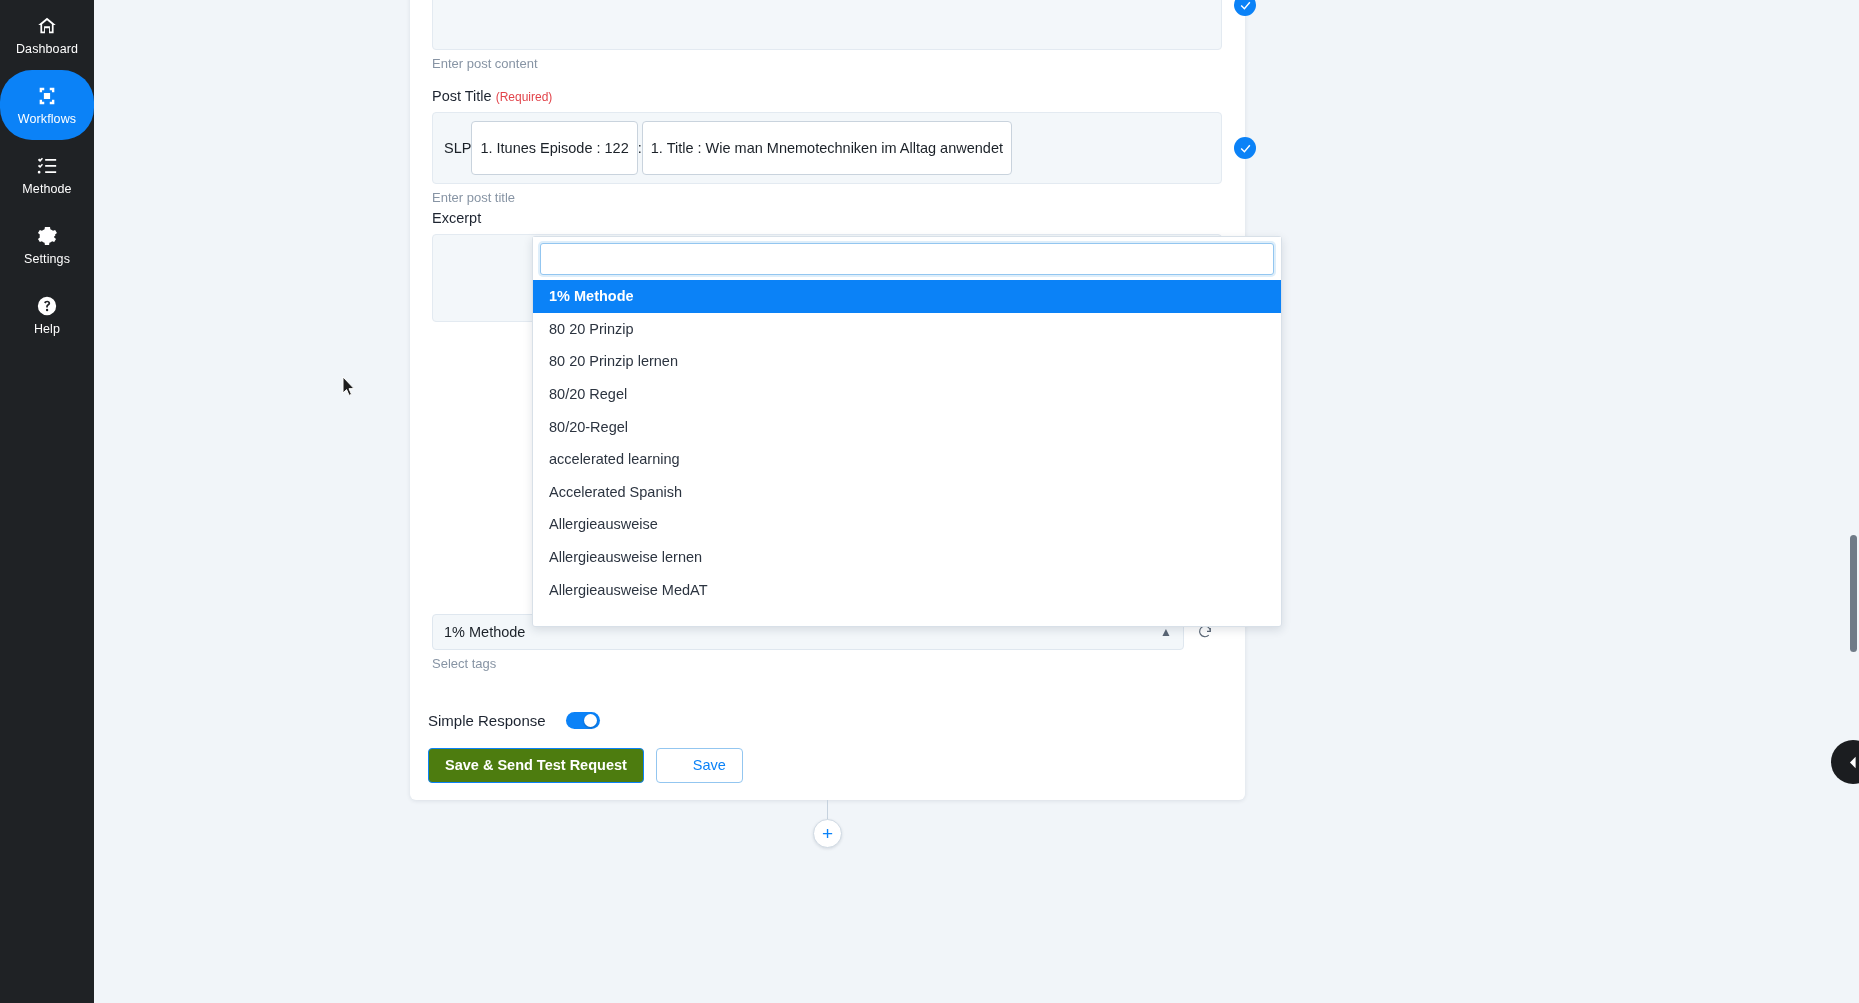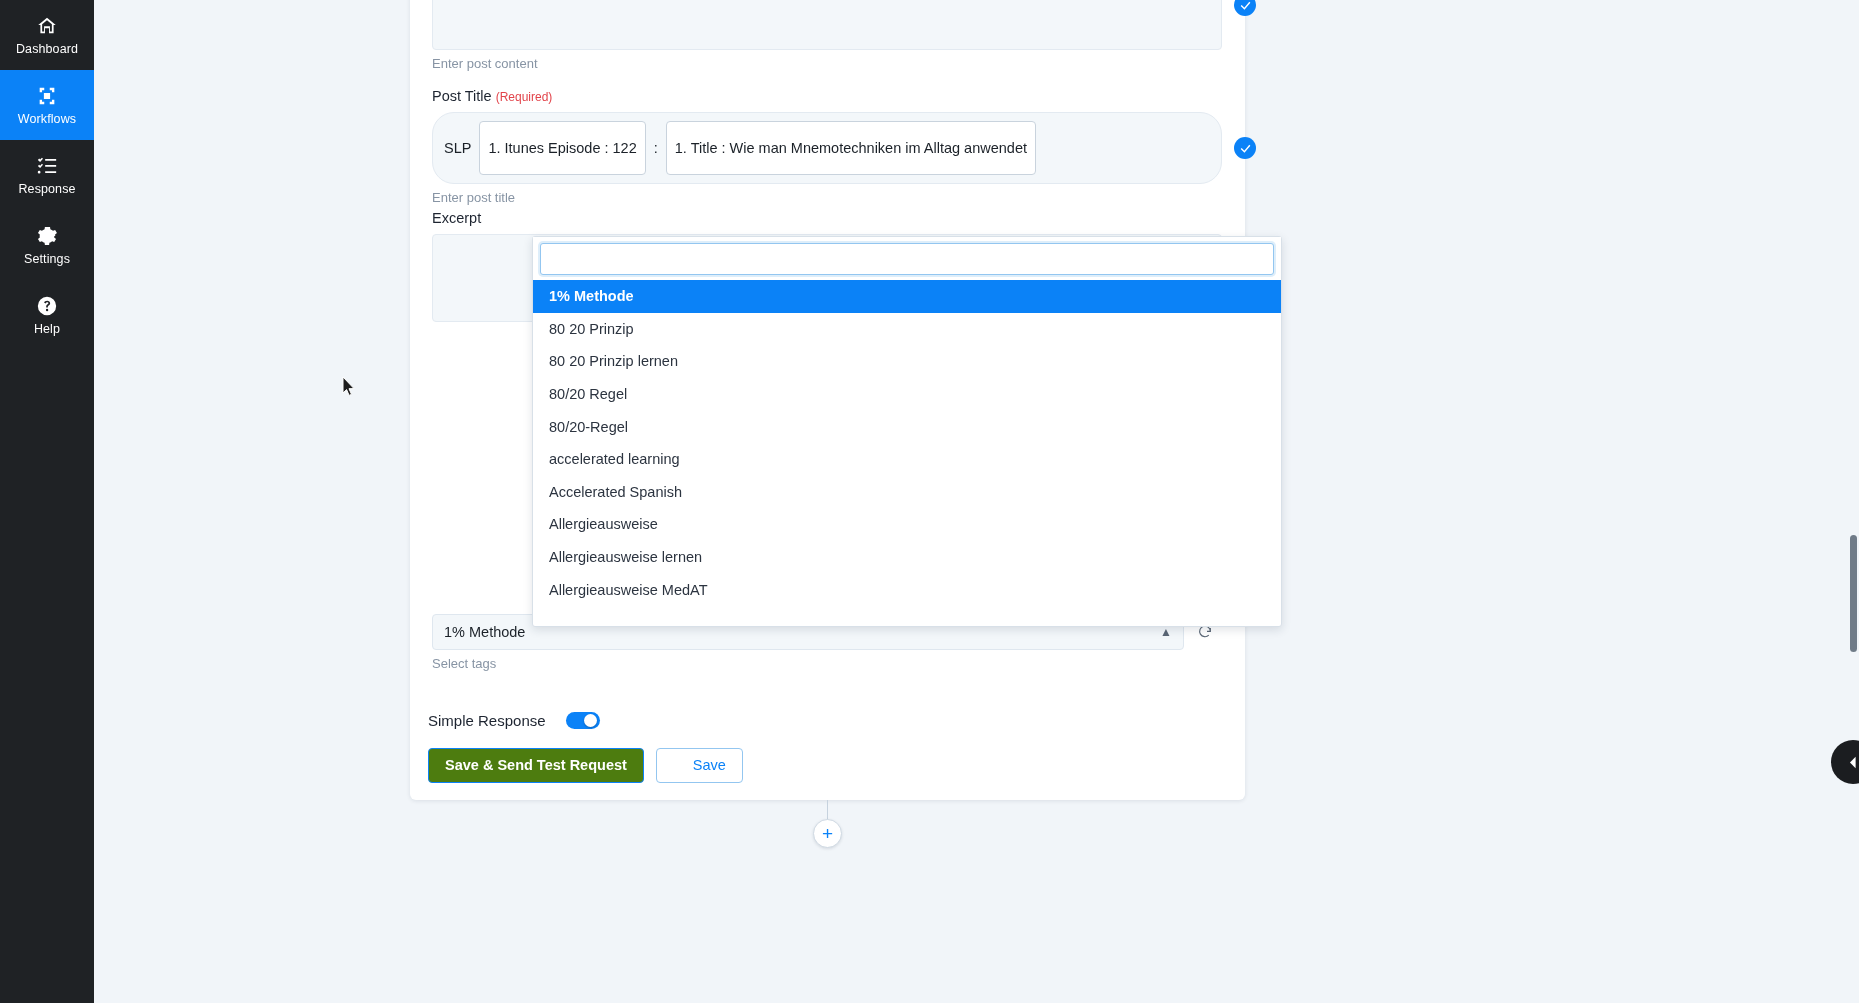--- a/index.html
+++ b/index.html
@@ -21,20 +21,21 @@
     z-index: 60;
   }
   .nav-item {
     height: 70px;
     display: flex; flex-direction: column;
     align-items: center; justify-content: center;
     color: #ffffff;
     cursor: pointer;
     gap: 5px;
     user-select: none;
+    border-radius: 32px;
   }
   .nav-item.active { background: #0b82f7; }
   .nav-item .nav-ico {
     width: 24px; height: 24px;
     display: flex; align-items: center; justify-content: center;
   }
   .nav-item .nav-ico svg { width: 22px; height: 22px; fill: #ffffff; }
   .nav-label { font-size: 12.5px; line-height: 1; letter-spacing: .1px; }
 
   
@@ -291,21 +292,21 @@
     </span>
     <span class="nav-label">Workflows</span>
   </div>
 
   <div class="nav-item">
     <span class="nav-ico">
       <svg viewBox="0 0 24 24">
           <path d="M2 5.4l1.5-1.5 1 1 2-2 1.1 1.1L4.5 7.5 2 5.4zM10 4.3h12v1.9H10V4.3zM2 12.1l1.5-1.5 1 1 2-2 1.1 1.1-3.1 3.5L2 12.1zM10 11h12v1.9H10V11zM3.4 17.2a1.5 1.5 0 110 3 1.5 1.5 0 010-3zM10 17.7h12v1.9H10v-1.9z"></path>
         </svg>
     </span>
-    <span class="nav-label">Response</span>
+    <span class="nav-label">Methode</span>
   </div>
 
   <div class="nav-item">
     <span class="nav-ico">
       <svg viewBox="0 0 24 24">
           <path d="M12 8.4a3.6 3.6 0 100 7.2 3.6 3.6 0 000-7.2zm9 3.6c0-.6-.05-1.1-.14-1.7l2-1.5-2-3.4-2.3 1a7.6 7.6 0 00-2.9-1.7l-.35-2.5H9.7l-.35 2.5c-1.1.35-2.05.93-2.9 1.7l-2.3-1-2 3.4 2 1.5c-.1.6-.14 1.1-.14 1.7s.04 1.1.14 1.7l-2 1.5 2 3.4 2.3-1c.85.77 1.8 1.35 2.9 1.7l.35 2.5h4.6l.35-2.5a7.6 7.6 0 002.9-1.7l2.3 1 2-3.4-2-1.5c.09-.6.14-1.1.14-1.7z"></path>
         </svg>
     </span>
     <span class="nav-label">Settings</span>
   </div>
@@ -335,21 +336,21 @@
           </span>
         </div>
         <span class="help-text">Enter post content</span>
       </div>
 
       <div class="field-block" style="top:548px;">
         <label class="field-label">
           <span>Post Title</span>
           <span class="req">(Required)</span>
         </label>
-        <div class="field-box" style="gap:8px;border-radius:22px;">
+        <div class="field-box" style="">
           <span class="plain-txt">SLP</span>
           <span class="token">1. Itunes Episode : 122</span>
           <span class="plain-txt">:</span>
           <span class="token">1. Title : Wie man Mnemotechniken im Alltag anwendet</span>
           <span class="check-badge">
             <svg viewBox="0 0 24 24">
                 <polyline points="4,12 10,18 20,6"></polyline>
               </svg>
           </span>
         </div>

